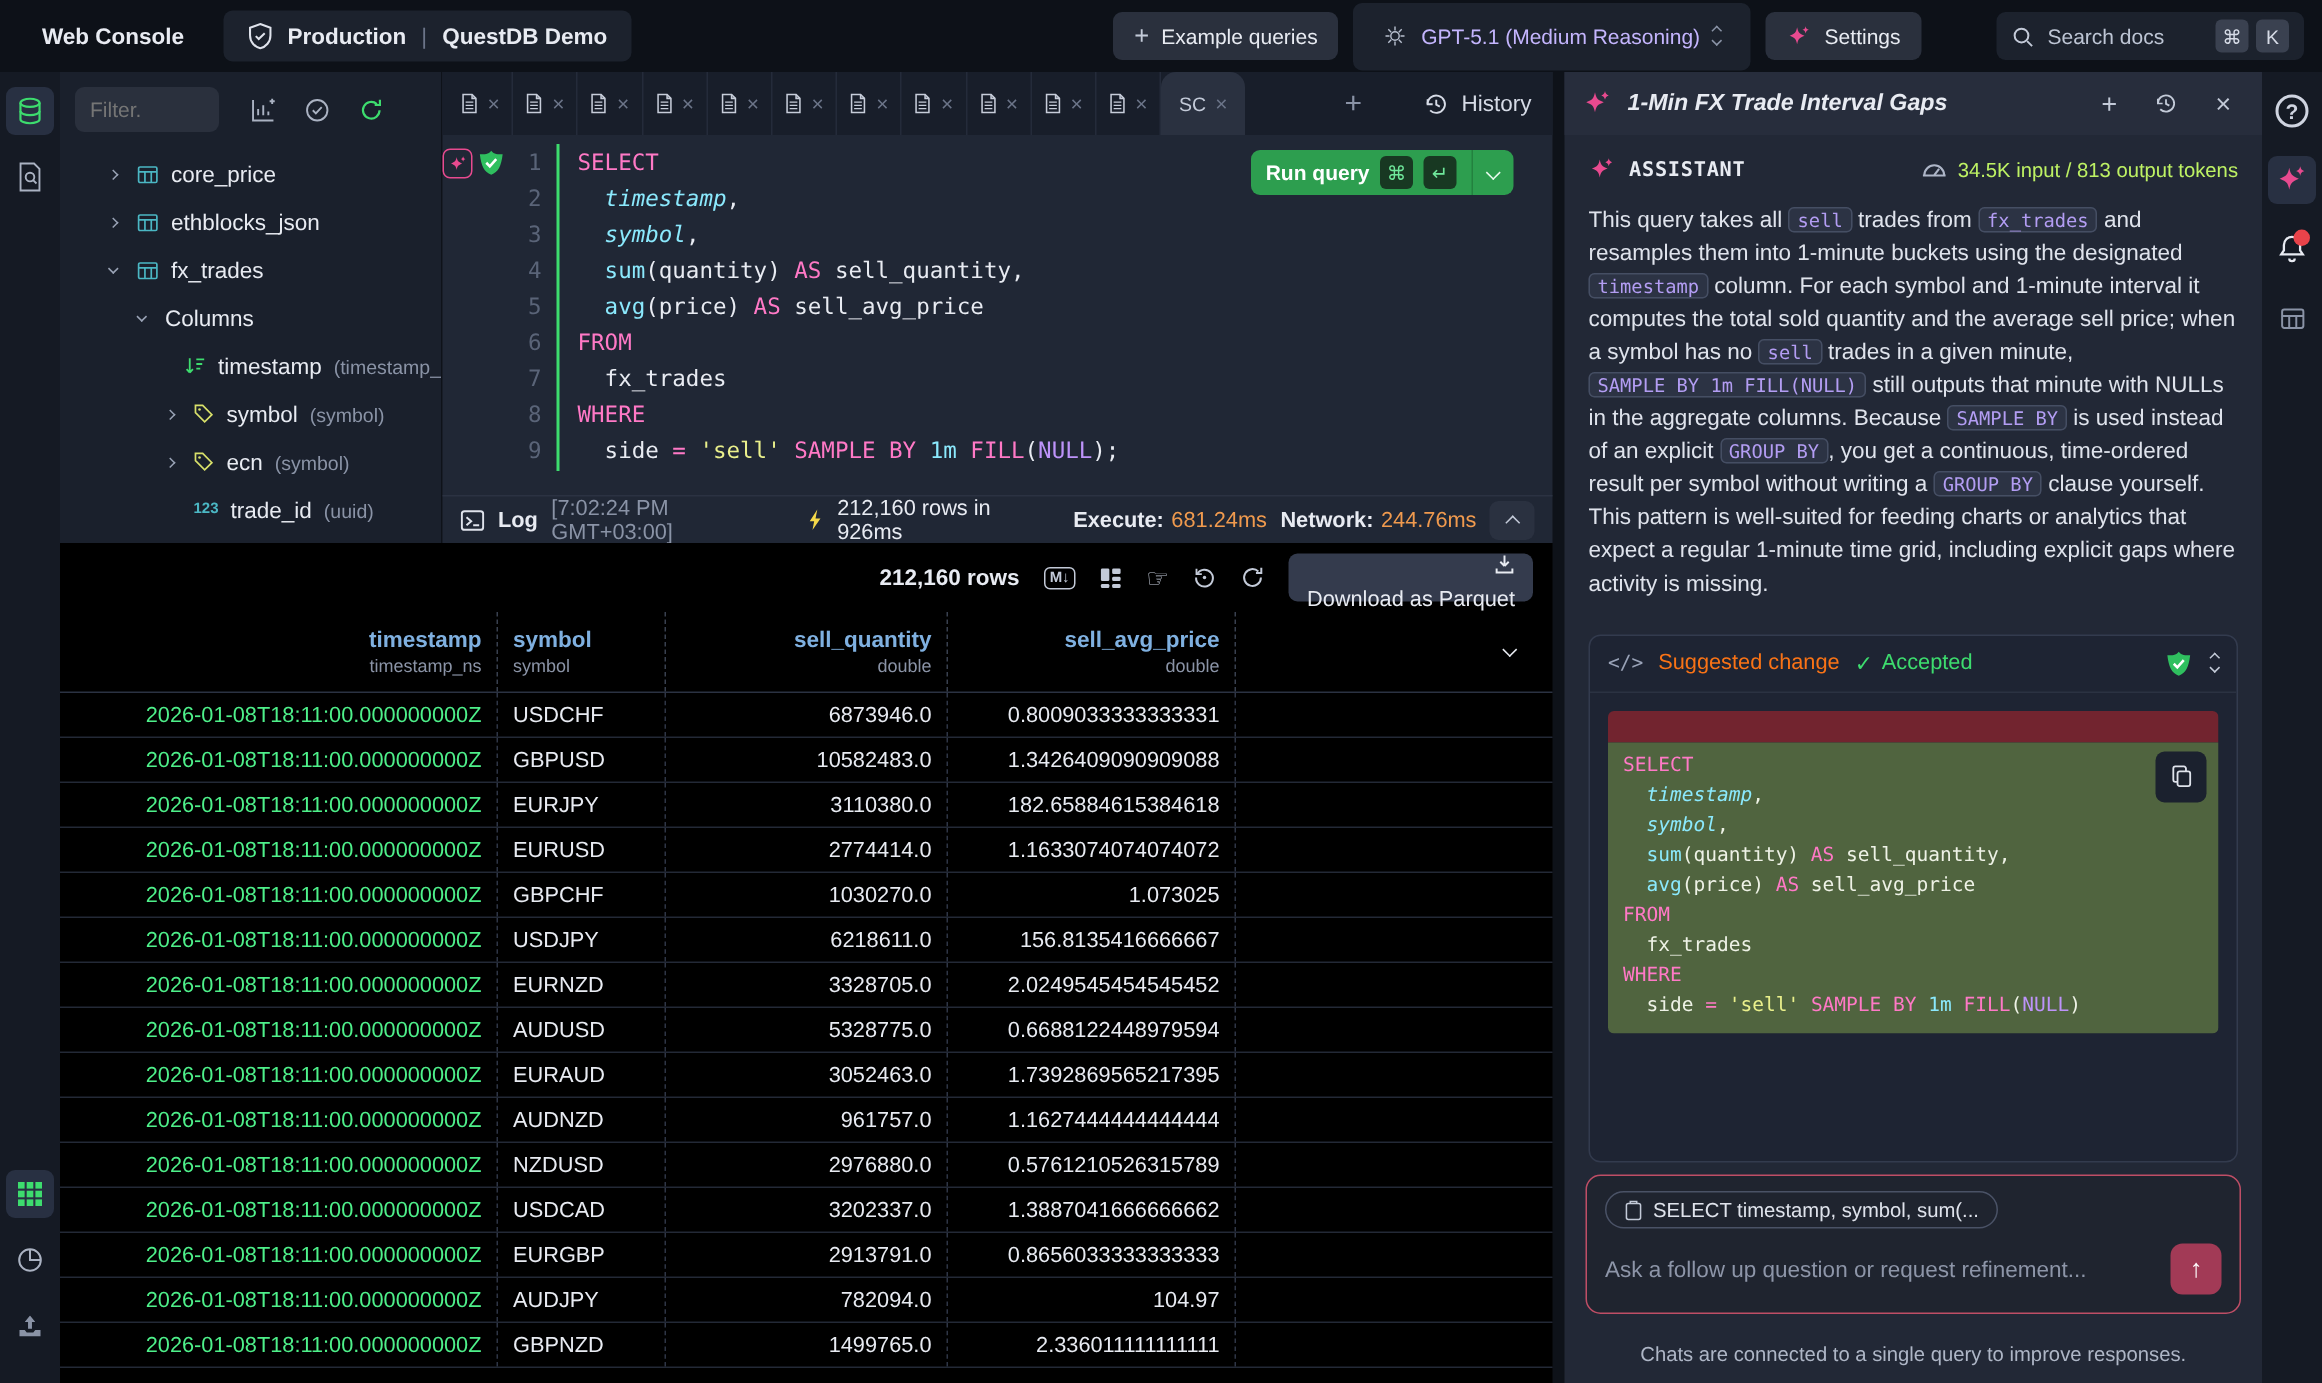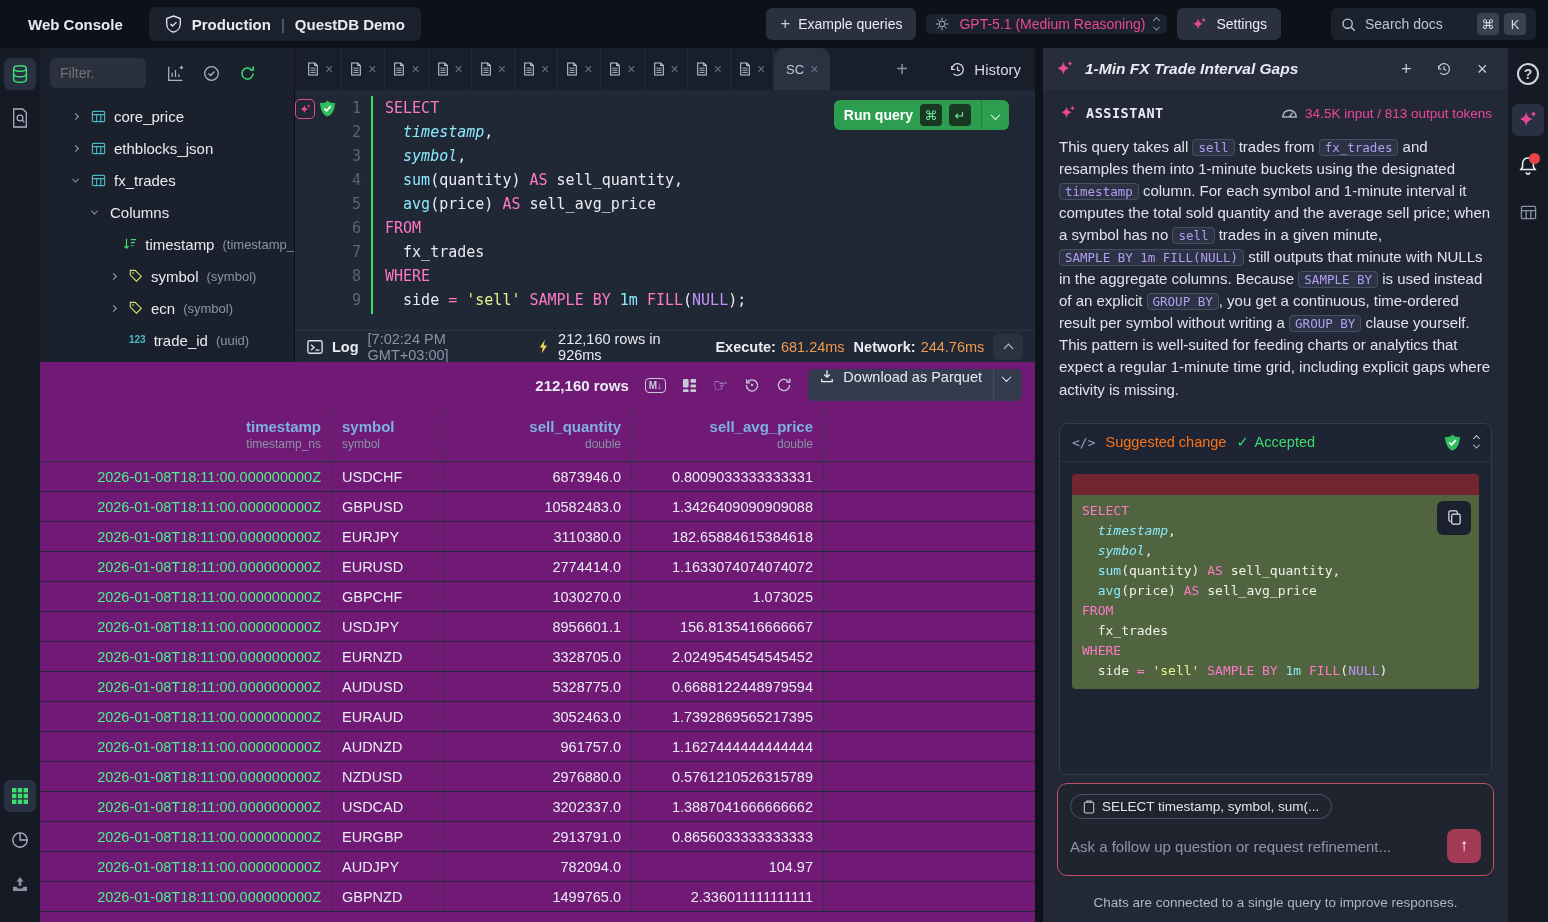--- a/index.html
+++ b/index.html
@@ -11,22 +11,22 @@
   .topbar { position:absolute; left:0; top:0; width:1548px; height:48px; background:#0d1118;
     display:flex; align-items:center; padding:0 12px; }
   .app-title { font-weight:700; font-size:15px; margin:0 26px 0 16px; }
   .inst-badge { background:#1c222d; border-radius:6px; height:34px; display:flex; align-items:center;
     gap:10px; padding:0 16px; font-size:15px; font-weight:700; }
   .inst-badge .sep { color:#6b7488; font-weight:400; }
   .tb-right { margin-left:auto; display:flex; align-items:center; gap:10px; }
   .tb-btn { background:#2a303d; border:none; color:#e8ebf2; height:32px; border-radius:6px;
     display:flex; align-items:center; gap:8px; padding:0 14px; font-size:14px; cursor:pointer; }
   .tb-btn .plus { font-size:17px; color:#c3cad8; }
-  .model-sel { background:#1c222d; height:20px; border-radius:6px; display:flex; align-items:center;
-    gap:9px; padding:0 8px; color:#ec4899; min-width:225px; }
+  .model-sel { background:#1c222d; height:45px; border-radius:6px; display:flex; align-items:center;
+    gap:9px; padding:0 20px; color:#c4b5fd; min-width:225px; }
   .updown { display:flex; flex-direction:column; gap:3px; margin-left:auto; color:#8a93a6; }
   .search-box { background:#1c222d; height:32px; border-radius:6px; display:flex; align-items:center;
     gap:9px; padding:0 10px; color:#bdc5d4; width:205px;margin-left:40px; }
   .key { background:#3a4150; color:#d6dbe6; border-radius:4px; width:22px; height:22px;
     display:flex; align-items:center; justify-content:center; font-size:13px; }
   .keys { margin-left:auto; display:flex; gap:5px; }
 
   
   .cv { display:inline-block; width:7px; height:7px; border-right:1.7px solid currentColor;
     border-bottom:1.7px solid currentColor; }
@@ -92,30 +92,30 @@
   .run-caret { padding:0 10px; color:#eafbef; }
 
   .logbar { height:32px; background:#20273500; border-top:1px solid #2b3242; display:flex;
     align-items:center; gap:9px; padding:0 12px; font-size:14.5px; }
   .log-ts { color:#8a93a6; }
   .log-orange { color:#f09a4e; }
   .collapse-btn { margin-left:auto; width:30px; height:26px; background:#2a3140; border-radius:6px;
     display:flex; align-items:center; justify-content:center; color:#c3cad8; cursor:pointer; }
 
   
-  .results-panel { position:absolute; left:40px; top:362px; width:995px; height:560px; background:#701a75; }
+  .results-panel { position:absolute; left:40px; top:362px; width:995px; height:560px; background:#000000; }
   .res-toolbar { height:46px; display:flex; align-items:center; justify-content:flex-end; gap:16px;
     padding-right:13px; }
   .rowcount { font-size:15px; font-weight:700; }
   .md-ico { border:1.4px solid #c3cad8; border-radius:4px; color:#c3cad8; font-size:10px;
     padding:1px 3px; font-weight:700; }
   .tool-ic { color:#c3cad8; cursor:pointer; display:flex; }
   .hand-ic { font-size:17px; color:#c3cad8; }
   .dl-btn { background:#343b4d; border:none; color:#e8ebf2; height:32px; border-radius:6px;
-    display:flex; align-items:flex-start; gap:9px; padding:0 12px; font-size:14.5px; cursor:pointer; }
+    display:flex; align-items:flex-end; gap:9px; padding:0 12px; font-size:14.5px; cursor:pointer;flex-direction:column; }
   .dl-sep { width:1px; height:32px; background:#444c60; margin-left:2px; }
 
   .grid-header { height:54px; display:flex; border-bottom:1px solid #2b3242; }
   .gh-cell { display:flex; flex-direction:column; justify-content:center; padding:0 10px;
     border-right:1px dashed #39404f; }
   .gh-name { color:#7fb0e0; font-size:15px; font-weight:700; }
   .gh-type { color:#8a93a6; font-size:12px; margin-top:2px; }
   .grid-body .grow { display:flex; height:30px; border-bottom:1px solid #232936; align-items:center; }
   .gcell { padding:0 10px; font-size:14.5px; border-right:1px dashed #2e3545; height:100%;
     display:flex; align-items:center; overflow:hidden; white-space:nowrap; }
@@ -126,21 +126,21 @@
 
   
   .right-panel { position:absolute; left:1043px; top:48px; width:465px; height:874px; background:#222836; }
   .rp-header { height:42px; background:#272d3c; display:flex; align-items:center; gap:10px; padding:0 12px;font-style:italic; }
   .rp-title { font-size:15.5px; font-weight:700; flex:1; }
   .rp-hbtn { color:#c3cad8; width:28px; height:28px; display:flex; align-items:center;
     justify-content:center; cursor:pointer; font-size:18px; }
   .rp-body { padding:14px 16px 0 16px; position:relative; height:832px; }
   .asst-row { display:flex; align-items:center; gap:9px; margin-bottom:14px; }
   .asst-label { font-family:"DejaVu Sans Mono",monospace; font-weight:700; font-size:13.5px; letter-spacing:0.5px; }
-  .tokens { margin-left:auto; color:#ec4899; font-size:13.5px; display:flex; align-items:center; gap:7px; }
+  .tokens { margin-left:auto; color:#bef264; font-size:13.5px; display:flex; align-items:center; gap:7px; }
   .msg { font-size:15px; line-height:1.47; color:#dfe3ec; }
   .msg code { font-family:"DejaVu Sans Mono",monospace; font-size:12.5px; color:#b39df3;
     background:#2c3344; border:1px solid #454e63; border-radius:4px; padding:0px 5px; white-space:nowrap; }
 
   .sg-card { margin-top:22px; border:1px solid #333b4e; border-radius:8px; background:#1e2433;
     height:352px; overflow:hidden; }
   .sg-head { height:38px; display:flex; align-items:center; gap:10px; padding:0 12px;
     border-bottom:1px solid #2b3242; }
   .sg-codeicon { font-family:"DejaVu Sans Mono",monospace; color:#9aa3b8; font-size:13px; }
   .sg-title { font-size:14.5px; color:#f97316; }
@@ -733,21 +733,21 @@
       <div class="grow">
         <div class="gcell col-ts r c-ts">2026-01-08T18:11:00.000000000Z</div>
         <div class="gcell col-sym  ">GBPCHF</div>
         <div class="gcell col-qty r ">1030270.0</div>
         <div class="gcell col-price r ">1.073025</div>
         <div class="gcell col-fill"></div>
       </div>
       <div class="grow">
         <div class="gcell col-ts r c-ts">2026-01-08T18:11:00.000000000Z</div>
         <div class="gcell col-sym  ">USDJPY</div>
-        <div class="gcell col-qty r ">8956601.1</div>
+        <div class="gcell col-qty r ">6218611.0</div>
         <div class="gcell col-price r ">156.8135416666667</div>
         <div class="gcell col-fill"></div>
       </div>
       <div class="grow">
         <div class="gcell col-ts r c-ts">2026-01-08T18:11:00.000000000Z</div>
         <div class="gcell col-sym  ">EURNZD</div>
         <div class="gcell col-qty r ">3328705.0</div>
         <div class="gcell col-price r ">2.0249545454545452</div>
         <div class="gcell col-fill"></div>
       </div>

